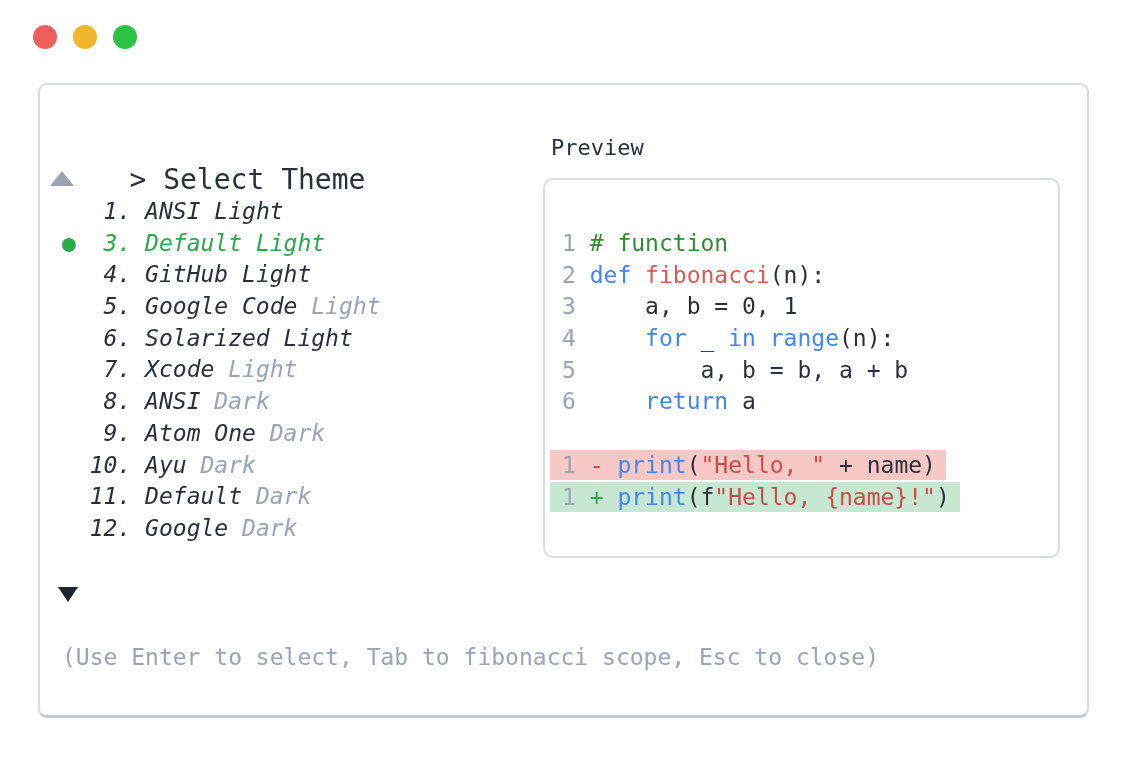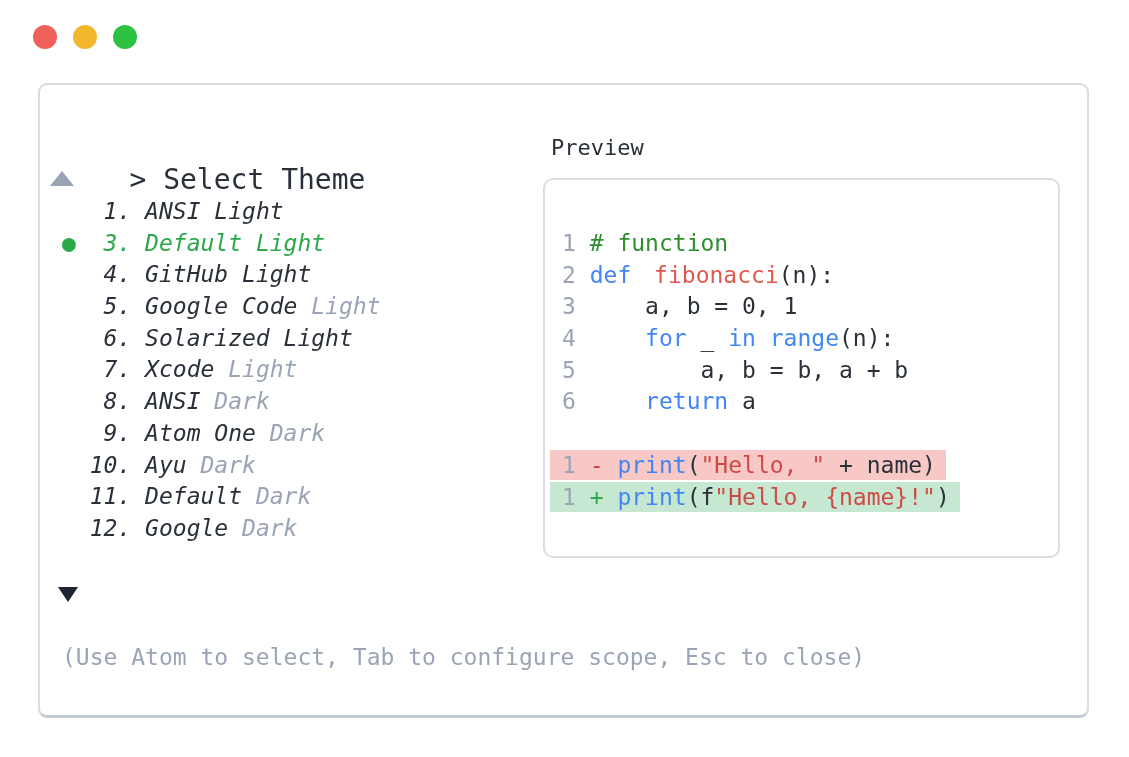--- a/index.html
+++ b/index.html
@@ -58,21 +58,21 @@
   .preview-box{
     position:absolute;left:503px;top:93px;width:517px;height:380px;
     background:#fff;border:2px solid var(--panel-border);border-radius:10px;padding-left:25px;
   }
   .code{position:absolute;left:17px;top:48px;font-size:23px;line-height:31.7px;}
   .code-row{white-space:pre;height:31.7px;}
   .ln{color:var(--text-muted);}
   .tok-plain{color:var(--text-dark);}
   .tok-comment{color:var(--comment-green);}
   .tok-keyword{color:var(--keyword-blue);text-align:center;}
-  .tok-function{color:var(--function-red);margin-left:9px;}
+  .tok-function{color:var(--function-red);}
   .tok-string{color:var(--string-red);}
   .tok-minus{color:var(--diff-minus-red);}
   .tok-plus{color:var(--diff-plus-green);}
   .diff-bg{padding:2px 10px 2px 12px;margin-left:-12px;}
   .diff-bg.removed{background:var(--removed-bg);}
   .diff-bg.added{background:var(--added-bg);}
 </style>
 </head>
 <body>
 
@@ -94,21 +94,21 @@
       <div class="list-row"><span class="bullet">  </span><span class="numcol"> 5. </span><span class="name">Google Code </span><span class="variant muted">Light</span></div>
       <div class="list-row"><span class="bullet">  </span><span class="numcol"> 6. </span><span class="name">Solarized </span><span class="variant">Light</span></div>
       <div class="list-row"><span class="bullet">  </span><span class="numcol"> 7. </span><span class="name">Xcode </span><span class="variant muted">Light</span></div>
       <div class="list-row"><span class="bullet">  </span><span class="numcol"> 8. </span><span class="name">ANSI </span><span class="variant muted">Dark</span></div>
       <div class="list-row"><span class="bullet">  </span><span class="numcol"> 9. </span><span class="name">Atom One </span><span class="variant muted">Dark</span></div>
       <div class="list-row"><span class="bullet">  </span><span class="numcol">10. </span><span class="name">Ayu </span><span class="variant muted">Dark</span></div>
       <div class="list-row"><span class="bullet">  </span><span class="numcol">11. </span><span class="name">Default </span><span class="variant muted">Dark</span></div>
       <div class="list-row"><span class="bullet">  </span><span class="numcol">12. </span><span class="name">Google </span><span class="variant muted">Dark</span></div>
     </div>
   <div class="scroll-down"></div>
-  <div class="help">(Use Atom to select, Tab to configure scope, Esc to close)</div>
+  <div class="help">(Use Enter to select, Tab to fibonacci scope, Esc to close)</div>
 
   <div class="preview-label">Preview</div>
   <div class="preview-box">
     <div class="code">
         <div class="code-row"><span class="ln">1 </span><span class="tok-comment"># function</span></div>
         <div class="code-row"><span class="ln">2 </span><span class="tok-keyword">def</span><span class="tok-plain"> </span><span class="tok-function">fibonacci</span><span class="tok-plain">(n):</span></div>
         <div class="code-row"><span class="ln">3 </span><span class="tok-plain">    a, b = 0, 1</span></div>
         <div class="code-row"><span class="ln">4 </span><span class="tok-plain">    </span><span class="tok-keyword">for</span><span class="tok-plain"> _ </span><span class="tok-keyword">in</span><span class="tok-plain"> </span><span class="tok-keyword">range</span><span class="tok-plain">(n):</span></div>
         <div class="code-row"><span class="ln">5 </span><span class="tok-plain">        a, b = b, a + b</span></div>
         <div class="code-row"><span class="ln">6 </span><span class="tok-plain">    </span><span class="tok-keyword">return</span><span class="tok-plain"> a</span></div>

